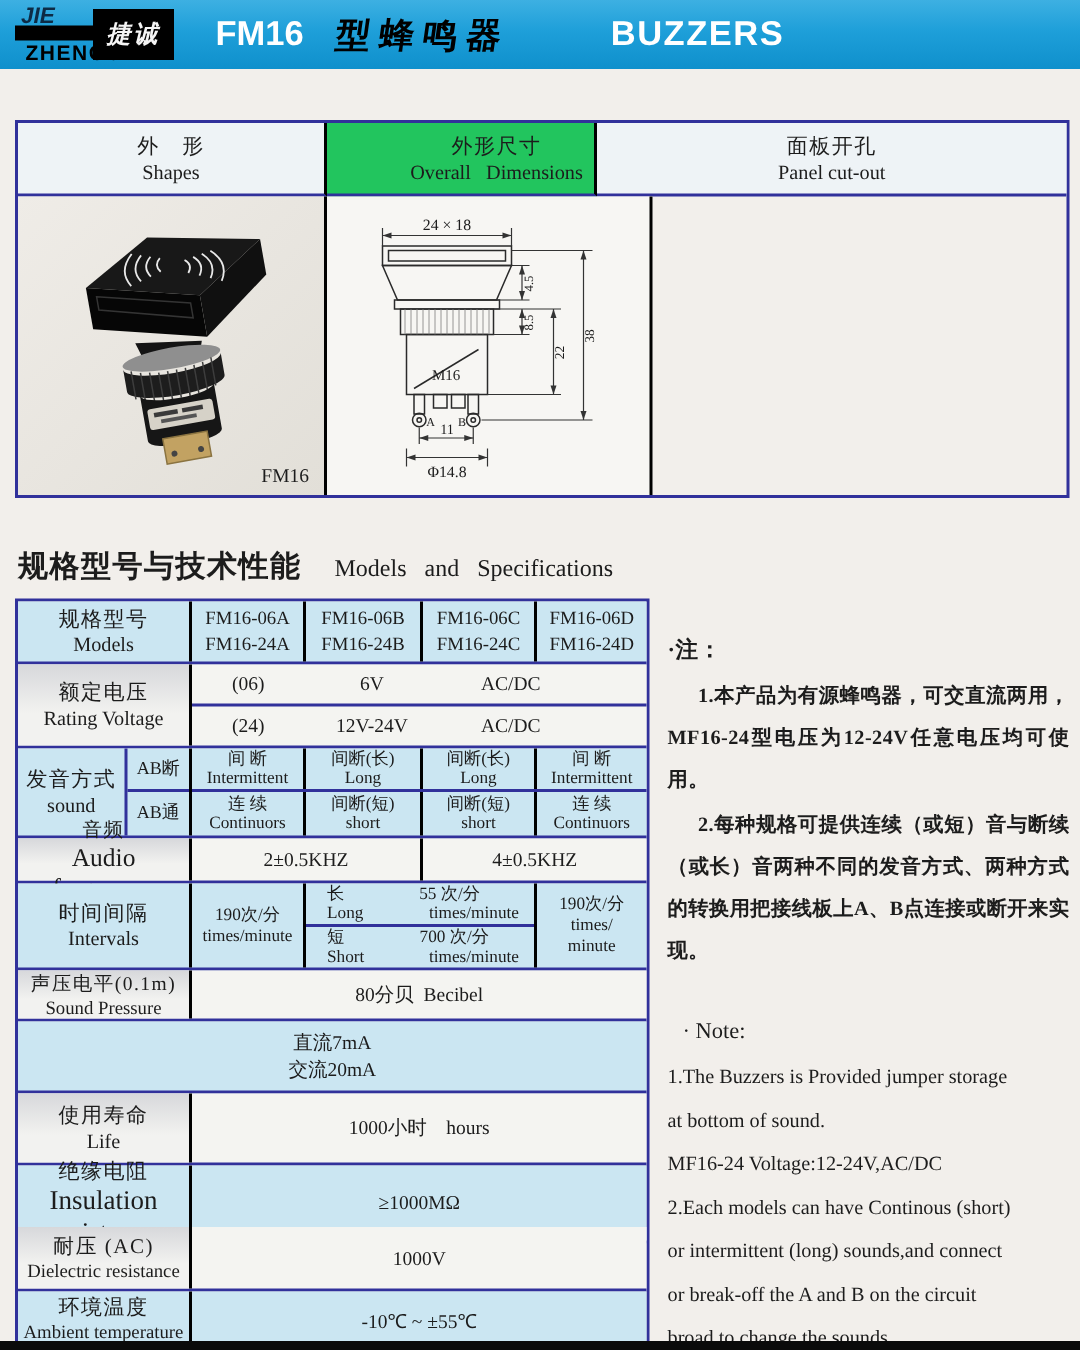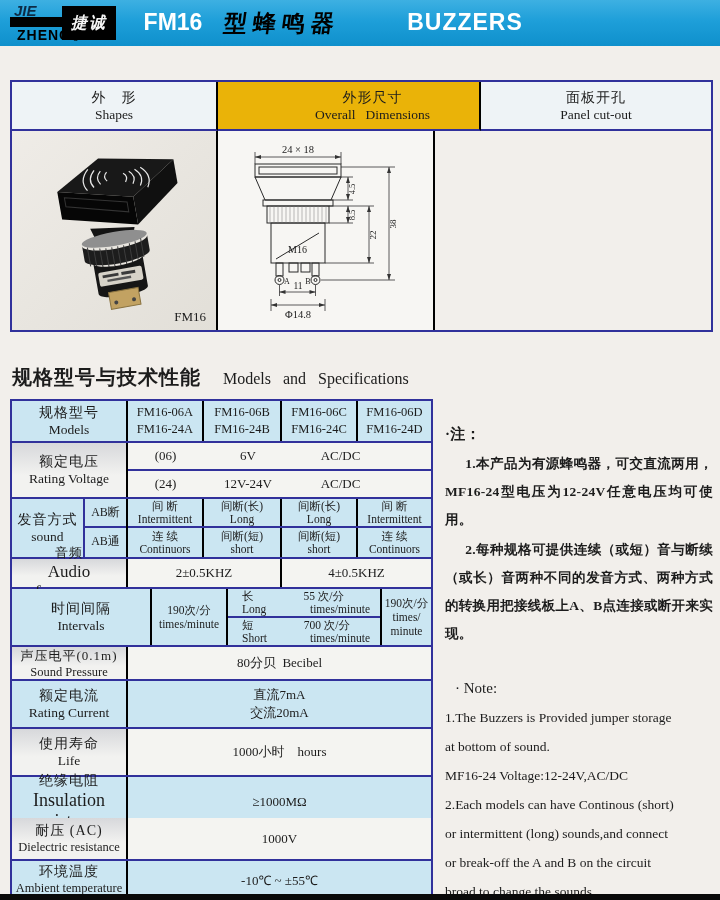--- a/index.html
+++ b/index.html
@@ -56,21 +56,21 @@
     <div class="abs sans" style="left:400px;top:9px;width:130px;text-align:center;font-size:23px;font-weight:bold;color:#fff;letter-spacing:1px;">BUZZERS</div>
   </div>
 
   <div class="tbl" style="left:10px;top:80px;width:703px;height:252px;">
 
     <div style="display:flex;height:49px;">
       <div class="cell br bb lab" style="width:206px;background:#eef3f6;">
         <span class="cn">外　形</span>
         <span class="en">Shapes</span>
       </div>
-      <div class="cell br bb lab" style="width:263px;background:#eab308;padding-left:48px;">
+      <div class="cell br bb lab" style="width:180px;background:#22c55e;padding-left:48px;">
         <span class="cn">外形尺寸</span>
         <span class="en pre">Overall   Dimensions</span>
       </div>
       <div class="cell bb lab" style="flex:1;background:#eef3f6;">
         <span class="cn">面板开孔</span>
         <span class="en">Panel cut-out</span>
       </div>
     </div>
 
     <div style="display:flex;height:199px;">
@@ -319,21 +319,21 @@
       </div>
       <div class="cell br val" style="width:154px;">
           <span>2±0.5KHZ</span>
         </div>
       <div class="cell val" style="flex:1;">
           <span>4±0.5KHZ</span>
         </div>
     </div>
 
     <div class="row r-blue bb" style="top:188px;height:58px;">
-      <div class="cell br lab" style="width:140px;">
+      <div class="cell br lab" style="width:116px;">
         <span class="cn">时间间隔</span>
         <span class="en">Intervals</span>
       </div>
       <div class="cell br val2" style="width:76px;font-size:11.5px;line-height:14px;">
         <span>190次/分</span>
           <span>times/minute</span>
       </div>
       <div class="cell br" style="width:154px;display:flex;flex-direction:column;">
         <div class="bb" style="height:26px;font-size:11.5px;line-height:12.5px;padding:1px 10px 0 14px;">
           <div style="display:flex;justify-content:space-between;">
@@ -365,24 +365,20 @@
 
     <div class="row r-white bb" style="top:246px;height:34px;">
       <div class="cell br lab lab-w" style="width:116px;">
         <span class="cn" style="font-size:13px;">声压电平(0.1m)</span>
         <span class="en" style="font-size:12.5px;">Sound Pressure</span>
       </div>
       <div class="cell val pre" style="flex:1;"><span class="pre">80分贝  Becibel</span></div>
     </div>
 
     <div class="row r-blue bb" style="top:280px;height:48px;">
-      <div class="cell br lab" style="width:116px;">
-        <span class="cn">额定电流</span>
-        <span class="en">Rating Current</span>
-      </div>
       <div class="cell val2" style="flex:1;font-size:13px;line-height:18px;">
         <span>直流7mA</span>
           <span>交流20mA</span>
       </div>
     </div>
 
     <div class="row r-white bb" style="top:328px;height:48px;">
       <div class="cell br lab lab-w" style="width:116px;">
         <span class="cn">使用寿命</span>
         <span class="en">Life</span>

